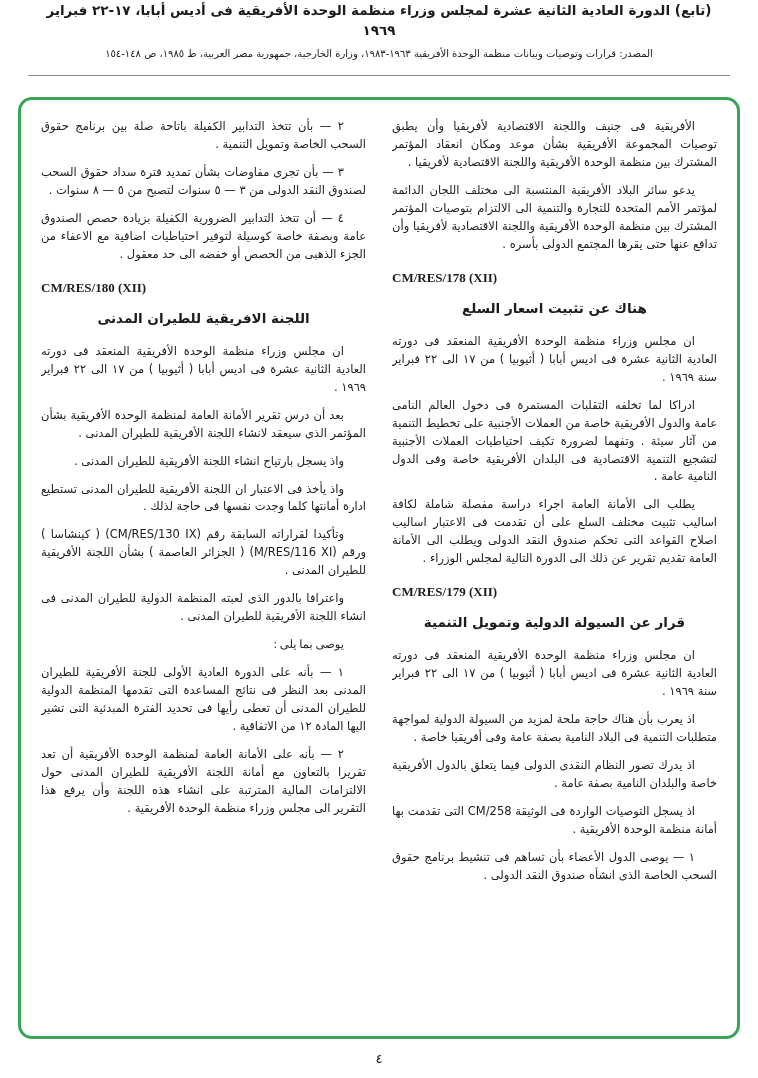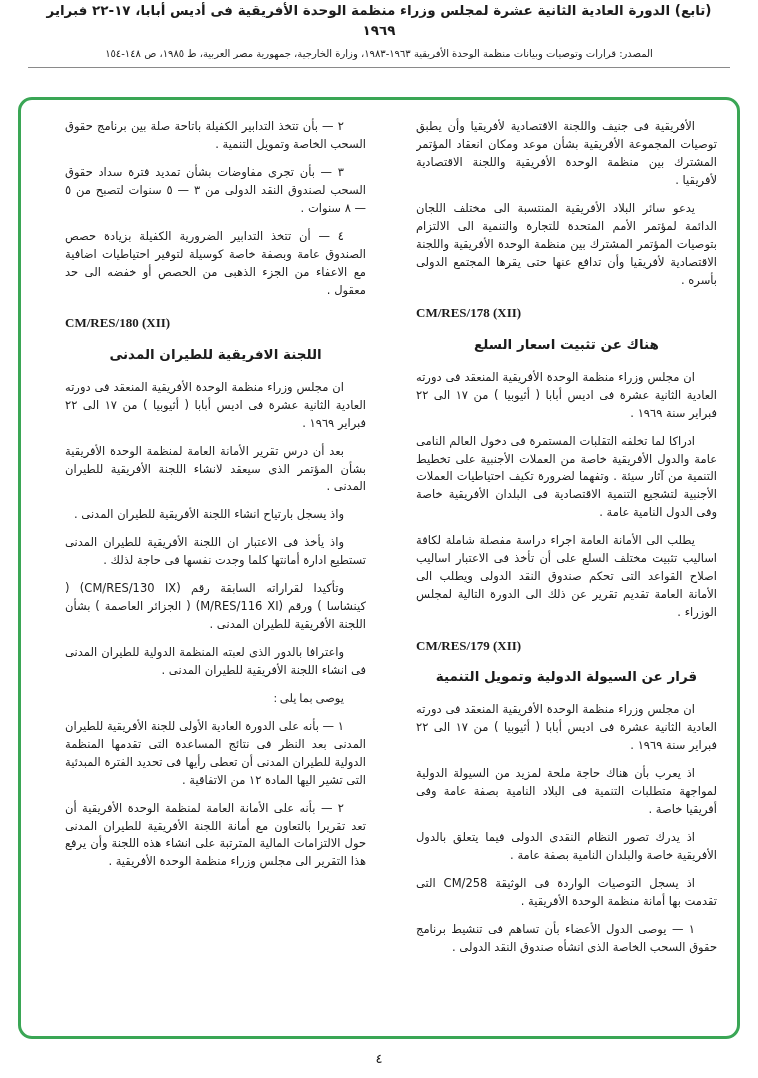--- a/index.html
+++ b/index.html
@@ -10,36 +10,36 @@
     color: #1c1c1c;
     position: relative;
     overflow: hidden;
   }
   .doc-header {
     position: absolute; top: 0; left: 28px; right: 28px;
     text-align: center; direction: rtl;
   }
   .doc-header .line1 { font-size: 13.5px; font-weight: bold; line-height: 1.5; }
   .doc-header .line2 {
-    font-size: 10px; margin-top: 7px; padding-bottom: 8px;
+    font-size: 10px; margin-top: 7px; padding-bottom: 16px;
     border-bottom: 1px solid #8a8a8a; color: #222;
   }
   .frame {
     position: absolute; left: 18px; top: 97px;
     width: 722px; height: 942px;
     border: 3px solid #3aa655; border-radius: 14px;
     background: #ffffff;
     padding: 18px 20px;
     box-sizing: border-box;
     overflow: hidden;
   }
   .columns { display: flex; direction: rtl; gap: 26px; height: 100%; }
   .col {
     flex: 1; direction: rtl; text-align: justify;
-    font-size: 11.5px; line-height: 1.56; overflow: hidden; margin-left: 24px;
+    font-size: 11.5px; line-height: 1.56; overflow: hidden;
   }
   .col p { margin: 0 0 10px; text-indent: 22px; }
   .res-code {
     direction: ltr; text-align: left;
     font-family: "Liberation Serif", serif;
     font-size: 13px; font-weight: 600;
     margin: 14px 0 10px; text-indent: 0 !important;
   }
   .res-title {
     text-align: center; font-weight: bold; font-size: 13.5px;
@@ -63,21 +63,21 @@
   <div class="columns">
 
     <div class="col" dir="rtl">
       <p>الأفريقية فى جنيف واللجنة الاقتصادية لأفريقيا وأن يطبق توصيات المجموعة الأفريقية بشأن موعد ومكان انعقاد المؤتمر المشترك بين منظمة الوحدة الأفريقية واللجنة الاقتصادية لأفريقيا .</p>
       <p>يدعو سائر البلاد الأفريقية المنتسبة الى مختلف اللجان الدائمة لمؤتمر الأمم المتحدة للتجارة والتنمية الى الالتزام بتوصيات المؤتمر المشترك بين منظمة الوحدة الأفريقية واللجنة الاقتصادية لأفريقيا وأن تدافع عنها حتى يقرها المجتمع الدولى بأسره .</p>
 
       <div class="res-code">CM/RES/178 (XII)</div>
       <div class="res-title">هناك عن تثبيت اسعار السلع</div>
       <p>ان مجلس وزراء منظمة الوحدة الأفريقية المنعقد فى دورته العادية الثانية عشرة فى اديس أبابا ( أثيوبيا ) من ١٧ الى ٢٢ فبراير سنة ١٩٦٩ .</p>
       <p>ادراكا لما تخلفه التقلبات المستمرة فى دخول العالم النامى عامة والدول الأفريقية خاصة من العملات الأجنبية على تخطيط التنمية من آثار سيئة . وتفهما لضرورة تكيف احتياطيات العملات الأجنبية لتشجيع التنمية الاقتصادية فى البلدان الأفريقية خاصة وفى الدول النامية عامة .</p>
-      <p>يطلب الى الأمانة العامة اجراء دراسة مفصلة شاملة لكافة اساليب تثبيت مختلف السلع على أن تأخذ فى الاعتبار اساليب اصلاح القواعد التى تحكم صندوق النقد الدولى ويطلب الى الأمانة العامة تقديم تقرير عن ذلك الى الدورة التالية لمجلس الوزراء .</p>
+      <p>يطلب الى الأمانة العامة اجراء دراسة مفصلة شاملة لكافة اساليب تثبيت مختلف السلع على أن تقدمت فى الاعتبار اساليب اصلاح القواعد التى تحكم صندوق النقد الدولى ويطلب الى الأمانة العامة تقديم تقرير عن ذلك الى الدورة التالية لمجلس الوزراء .</p>
 
       <div class="res-code">CM/RES/179 (XII)</div>
       <div class="res-title">قرار عن السيولة الدولية وتمويل التنمية</div>
       <p>ان مجلس وزراء منظمة الوحدة الأفريقية المنعقد فى دورته العادية الثانية عشرة فى اديس أبابا ( أثيوبيا ) من ١٧ الى ٢٢ فبراير سنة ١٩٦٩ .</p>
       <p>اذ يعرب بأن هناك حاجة ملحة لمزيد من السيولة الدولية لمواجهة متطلبات التنمية فى البلاد النامية بصفة عامة وفى أفريقيا خاصة .</p>
       <p>اذ يدرك تصور النظام النقدى الدولى فيما يتعلق بالدول الأفريقية خاصة والبلدان النامية بصفة عامة .</p>
       <p>اذ يسجل التوصيات الواردة فى الوثيقة CM/258 التى تقدمت بها أمانة منظمة الوحدة الأفريقية .</p>
       <p>١ — يوصى الدول الأعضاء بأن تساهم فى تنشيط برنامج حقوق السحب الخاصة الذى انشأه صندوق النقد الدولى .</p>
     </div>
 

